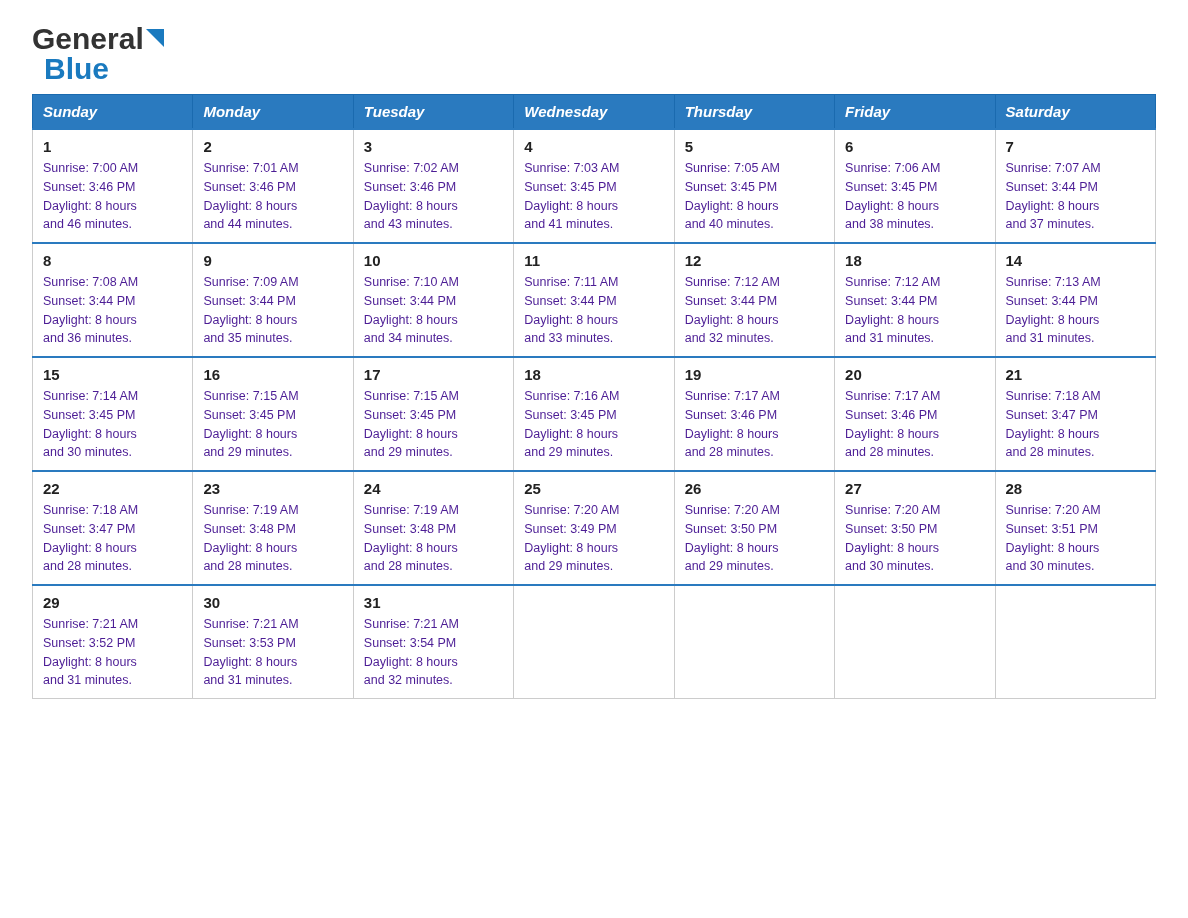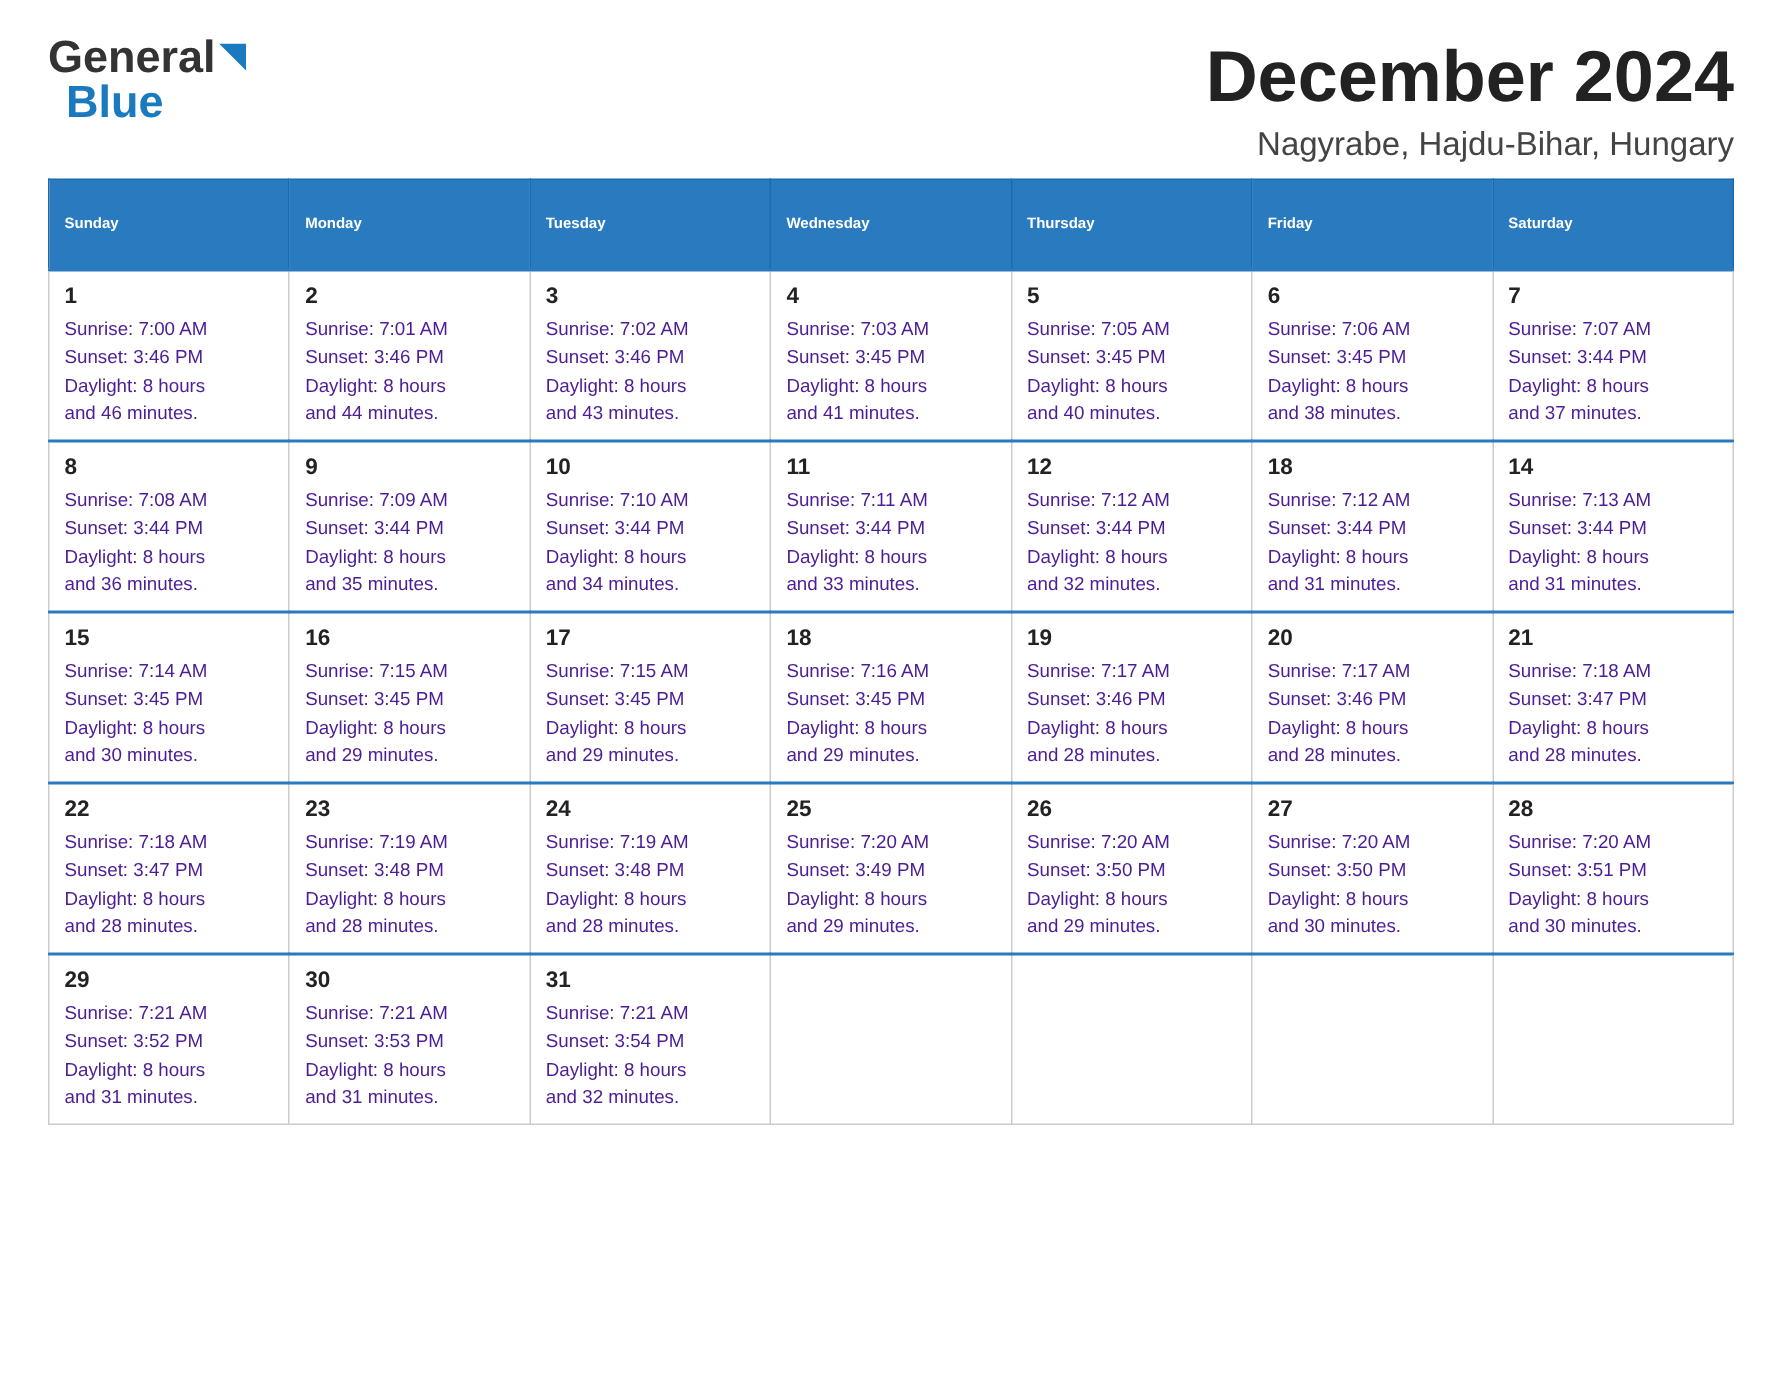--- a/index.html
+++ b/index.html
@@ -6,21 +6,21 @@
     body {
       font-family: Arial, sans-serif;
       background: #fff;
       padding: 24px 32px;
       width: 1188px;
       min-height: 918px;
     }
     .header-row {
       display: flex;
       justify-content: space-between;
-      align-items: flex-start;
+      align-items: flex-end;
       margin-bottom: 10px;
     }
     .logo {
       display: flex;
       flex-direction: column;
       align-items: flex-start;
     }
     .logo-line {
       display: flex;
       align-items: center;
@@ -40,25 +40,26 @@
       margin-top: 4px;
     }
     .calendar {
       width: 100%;
       border-collapse: collapse;
       margin-top: 10px;
     }
     .calendar thead tr th {
       background-color: #2a7abf;
       color: #fff;
-      font-size: 10px;
-      font-weight: bold;
-      padding: 24px 10px;
+      font-size: 15px;
+      font-weight: bold;
+      padding: 8px 10px;
       text-align: left;
       border: 1px solid #1a6aaf;
+      font-style: italic;
     }
     .calendar tbody tr td {
       vertical-align: top;
       padding: 8px 10px;
       border: 1px solid #ccc;
       font-size: 13px;
       color: #333;
       width: 14.28%;
       min-height: 100px;
     }
@@ -95,24 +96,20 @@
     <div class="logo-line">
       <span class="logo-text">General</span>
       <svg width="18" height="18" viewBox="0 0 18 18" style="margin-left:2px;margin-top:-2px;">
         <polygon points="0,0 18,0 18,18" fill="#1a7abf"></polygon>
       </svg>
     </div>
     <div class="logo-line">
       <span class="logo-text" style="color:#1a7abf;margin-left:12px;">Blue</span>
     </div>
   </div>
-  <div class="title-block">
-    <h1>December 2024</h1>
-    <h2>Nagyrabe, Hajdu-Bihar, Hungary</h2>
-  </div>
 </div>
 
 <table class="calendar">
   <thead>
     <tr>
     <th>Sunday</th>
         <th>Monday</th>
         <th>Tuesday</th>
         <th>Wednesday</th>
         <th>Thursday</th>

